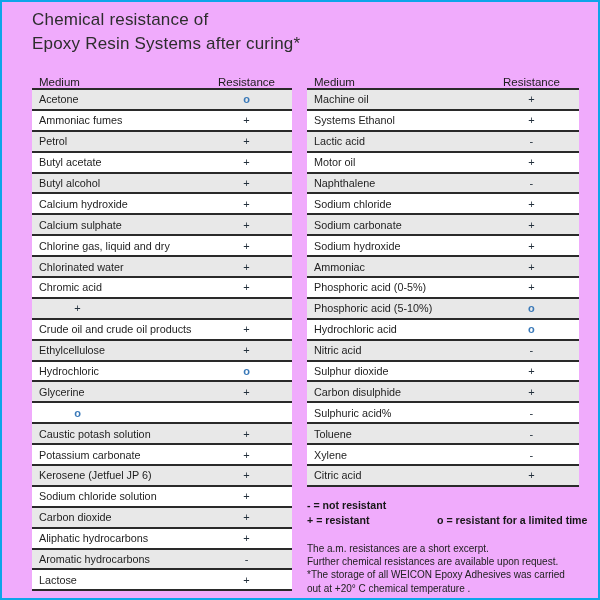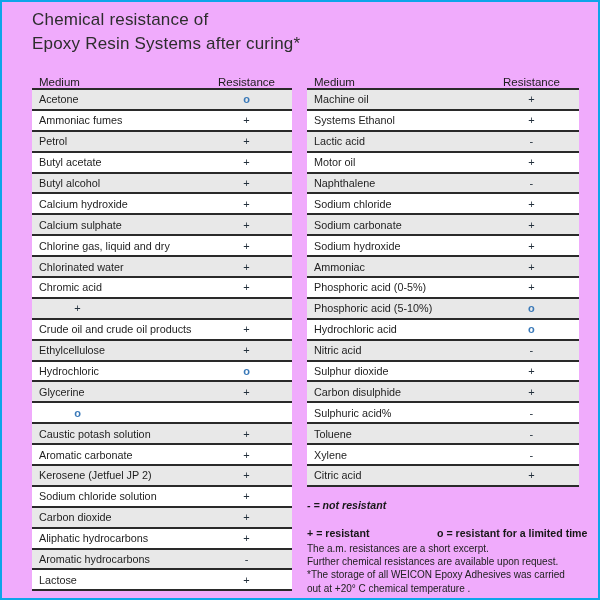--- a/index.html
+++ b/index.html
@@ -29,21 +29,21 @@
   }
   .trow:nth-child(odd){background:var(--row-alt-bg,#e8e8e8);}
   .trow .medium{flex:1;padding-left:7px;white-space:nowrap;overflow:hidden;}
   .trow .res{width:35%;text-align:center;font-size:11px;}
   .sym-o{color:var(--symbol-o,#3a79b8);font-weight:700;}
   .sym-plus,.sym-minus{color:var(--symbol-plus-minus,#23303c);font-weight:400;}
   .legend{
     position:absolute;left:305px;top:497px;width:292px;
     font-size:10.6px;font-weight:700;color:#171717;
   }
-  .legend .l1{margin-bottom:16px;font-style:italic;}
+  .legend .l1{margin-bottom:3px;}
   .legend .l2{position:relative;height:13px;}
   .legend .l2 .b{position:absolute;left:130px;top:0;white-space:nowrap;text-align:right;}
   .footnotes{
     position:absolute;left:305px;top:540px;width:292px;
     font-size:10px;line-height:13.2px;font-weight:400;color:#222;
   }
 </style>
 </head>
 <body>
 
@@ -120,25 +120,25 @@
           <span class="res sym-plus">+</span>
         </div>
         <div class="trow">
           <span class="res sym-o">o</span>
         </div>
         <div class="trow">
           <span class="medium">Caustic potash solution</span>
           <span class="res sym-plus">+</span>
         </div>
         <div class="trow">
-          <span class="medium">Aromatic carbonate</span>
-          <span class="res sym-plus">+</span>
-        </div>
-        <div class="trow">
-          <span class="medium">Kerosene (Jetfuel JP 2)</span>
+          <span class="medium">Potassium carbonate</span>
+          <span class="res sym-plus">+</span>
+        </div>
+        <div class="trow">
+          <span class="medium">Kerosene (Jetfuel JP 6)</span>
           <span class="res sym-plus">+</span>
         </div>
         <div class="trow">
           <span class="medium">Sodium chloride solution</span>
           <span class="res sym-plus">+</span>
         </div>
         <div class="trow">
           <span class="medium">Carbon dioxide</span>
           <span class="res sym-plus">+</span>
         </div>

